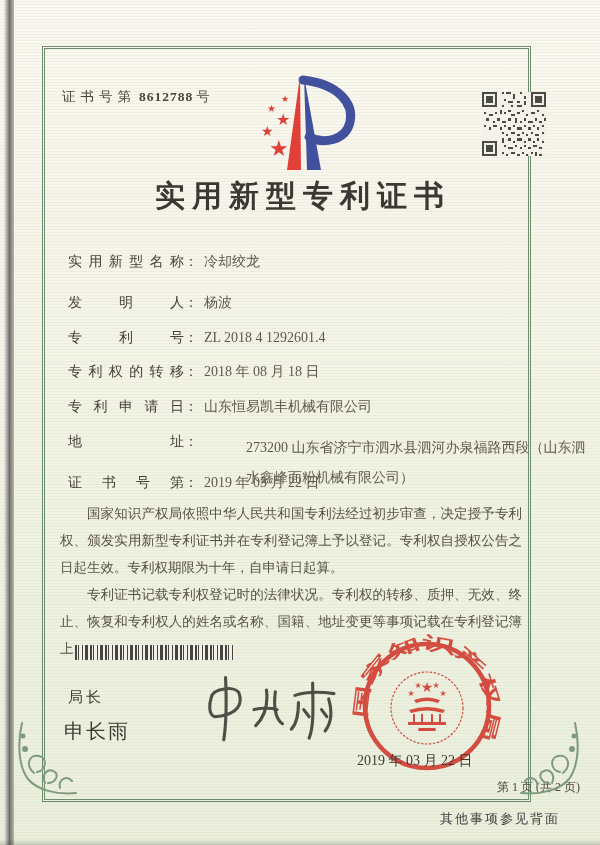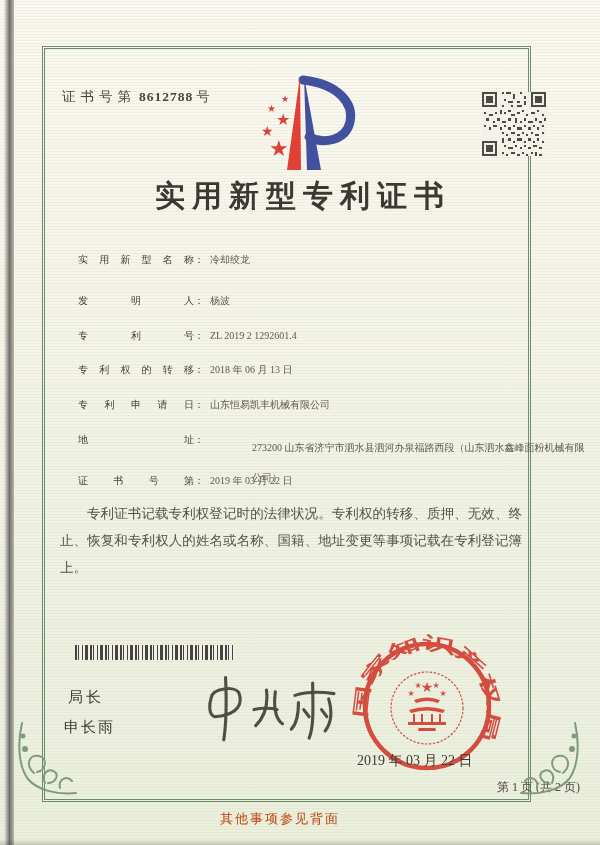--- a/index.html
+++ b/index.html
@@ -17,44 +17,44 @@
     background:linear-gradient(rgba(0,0,0,0),rgba(0,0,0,0.16));}
   .frame{position:absolute;left:42px;top:46px;width:483px;height:750px;
     border:3px double #6d8c6d;}
   .cert-no{position:absolute;left:62px;top:88px;font-size:13.5px;color:#4c443c;}
   .cert-no .sp{letter-spacing:5px;}
   .cert-no .num{letter-spacing:1px;padding:0 3px;font-weight:bold;}
   .logo{position:absolute;left:243px;top:70px;}
   .qr{position:absolute;left:482px;top:92px;}
   .title{position:absolute;left:0;right:0;top:176px;margin:0;text-align:center;
     font-size:30px;font-weight:600;letter-spacing:7px;padding-left:6px;color:#3b3733;}
-  .row{position:absolute;left:78px;font-size:10px;white-space:nowrap;}
+  .row{position:absolute;left:68px;font-size:14px;white-space:nowrap;}
   .f-label{display:inline-block;width:116px;text-align:justify;text-align-last:justify;color:#453f37;}
   .f-colon{color:#453f37;}
   .f-value{color:#5f584d;margin-left:6px;}
   .addr-value{display:inline-block;width:342px;vertical-align:top;line-height:30px;white-space:normal;margin-left:48px;}
   .grant-no-group{position:absolute;left:240px;top:0;}
   .grant-no-group .f-colon{margin-left:2px;}
   .body-text{position:absolute;left:60px;top:500px;width:462px;font-size:13.5px;
     line-height:27px;color:#585147;text-align:justify;}
   .body-text p{margin:0;text-indent:2em;}
   .barcode{position:absolute;left:75px;top:645px;width:160px;height:15px;
     background:repeating-linear-gradient(90deg,
       #45443f 0,#45443f 2px,#f2f0e6 2px,#f2f0e6 3px,
       #45443f 3px,#45443f 4px,#f2f0e6 4px,#f2f0e6 7px,
       #45443f 7px,#45443f 8px,#f2f0e6 8px,#f2f0e6 10px,
       #45443f 10px,#45443f 13px,#f2f0e6 13px,#f2f0e6 15px);}
   .sig-title{position:absolute;left:68px;top:688px;font-size:15px;letter-spacing:3px;color:#3f3a34;}
-  .sig-name{position:absolute;left:64px;top:718px;font-size:15px;letter-spacing:2px;color:#3f3a34;}
+  .sig-name{position:absolute;left:64px;top:718px;font-size:20px;letter-spacing:2px;color:#3f3a34;}
   .signature{position:absolute;left:190px;top:668px;}
   .seal{position:absolute;left:352px;top:632px;opacity:0.9;}
   .seal-date{position:absolute;left:357px;top:752px;font-size:14px;color:#3f3a35;z-index:6;}
   .page-num{position:absolute;left:0;right:20px;top:779px;text-align:right;font-size:12px;color:#4c463e;margin-left:36px;}
-  .footer-note{position:absolute;left:0;right:40px;top:810px;text-align:center;
-    font-size:13px;letter-spacing:2px;color:#c2410c;}
+  .footer-note{position:absolute;left:0;right:40px;top:810px;text-align:right;
+    font-size:13px;letter-spacing:2px;color:#404040;}
   .ornament{position:absolute;top:715px;}
   .ornament.left{left:12px;}
   .ornament.right{left:500px;transform:scaleX(-1);}
   svg{display:block;}
 </style>
 </head>
 <body>
 
 <div class="texture"></div>
 <div class="frame"></div>
@@ -94,36 +94,37 @@
 
 <h1 class="title">实用新型专利证书</h1>
 
 <div class="row" style="top:253px">
   <span class="f-label">实用新型名称</span><span class="f-colon">：</span><span class="f-value">冷却绞龙</span>
 </div>
 <div class="row" style="top:294px">
   <span class="f-label">发明人</span><span class="f-colon">：</span><span class="f-value">杨波</span>
 </div>
 <div class="row" style="top:329px">
-  <span class="f-label">专利号</span><span class="f-colon">：</span><span class="f-value">ZL 2019 2 1292601.4</span>
+  <span class="f-label">专利号</span><span class="f-colon">：</span><span class="f-value">ZL 2018 4 1292601.4</span>
 </div>
 <div class="row" style="top:363px">
-  <span class="f-label">专利权的转移</span><span class="f-colon">：</span><span class="f-value">2018 年 06 月 13 日</span>
+  <span class="f-label">专利权的转移</span><span class="f-colon">：</span><span class="f-value">2018 年 08 月 18 日</span>
 </div>
 <div class="row" style="top:398px">
   <span class="f-label">专利申请日</span><span class="f-colon">：</span><span class="f-value">山东恒易凯丰机械有限公司</span>
 </div>
 <div class="row" style="top:433px">
   <span class="f-label">地址</span><span class="f-colon">：</span><span class="f-value addr-value">273200 山东省济宁市泗水县泗河办泉福路西段（山东泗水鑫峰面粉机械有限公司）</span>
 </div>
 <div class="row" style="top:474px;right:62px">
   <span class="f-label">证书号第</span><span class="f-colon">：</span><span class="f-value">2019 年 03 月 22 日</span>
 </div>
 
 <div class="body-text">
+  <p>国家知识产权局依照中华人民共和国专利法经过初步审查，决定授予专利权、颁发实用新型专利证书并在专利登记簿上予以登记。专利权自授权公告之日起生效。专利权期限为十年，自申请日起算。</p>
   <p>专利证书记载专利权登记时的法律状况。专利权的转移、质押、无效、终止、恢复和专利权人的姓名或名称、国籍、地址变更等事项记载在专利登记簿上。</p>
 </div>
 
 <div class="barcode"></div>
 
 <div class="sig-title">局长</div>
 <div class="sig-name">申长雨</div>
 
 <svg class="signature" width="160" height="85" viewBox="0 0 180 90">
   <g fill="none" stroke="#35322d" stroke-width="3.5" stroke-linecap="round" opacity="0.85">

